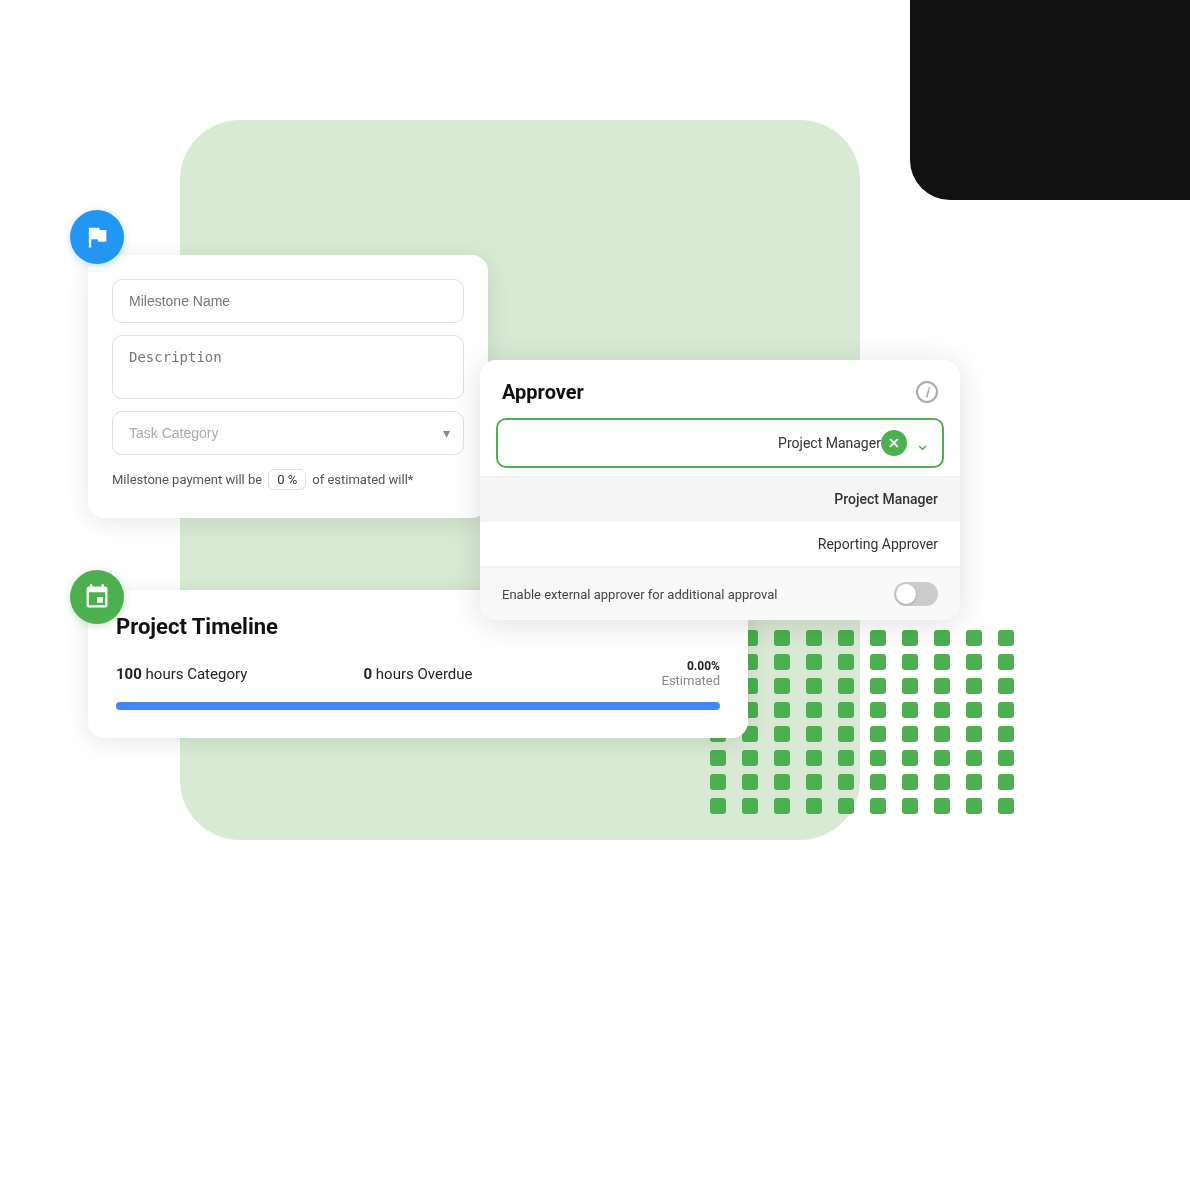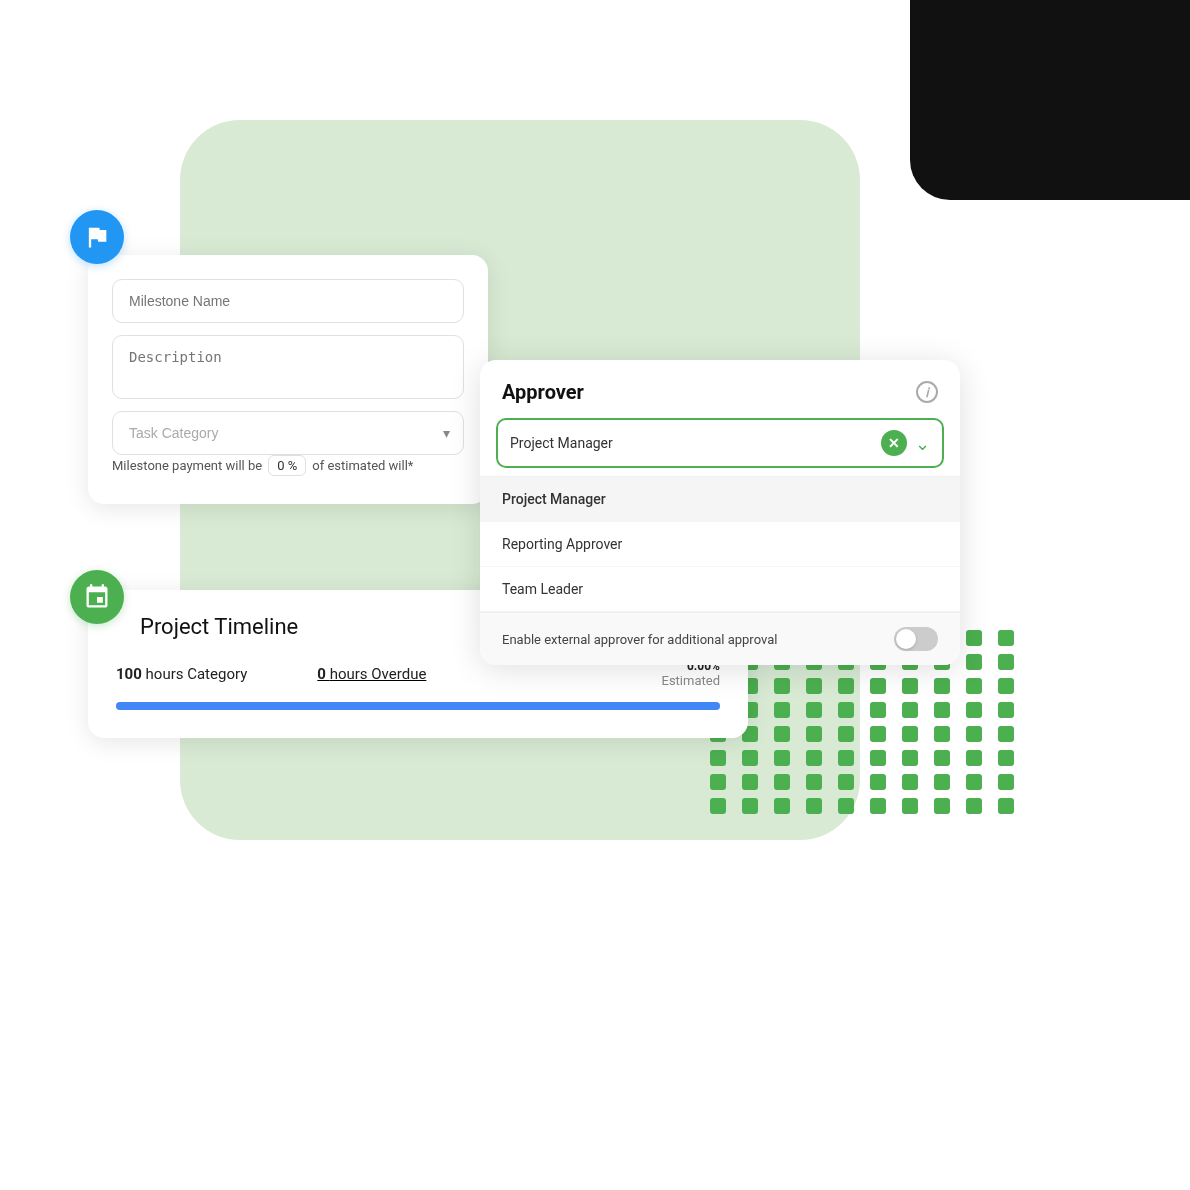--- a/index.html
+++ b/index.html
@@ -89,20 +89,21 @@
       resize: none;
     }
 
     .form-field.description {
       height: 64px;
       vertical-align: top;
     }
 
     .task-category-wrapper {
       position: relative;
+      margin-bottom: 14px;
     }
 
     .task-category-select {
       width: 100%;
       border: 1.5px solid #e0e0e0;
       border-radius: 10px;
       padding: 13px 16px;
       font-size: 14px;
       color: #aaa;
       background: #fff;
@@ -142,20 +143,21 @@
     .approver-card {
       position: absolute;
       top: 360px;
       left: 480px;
       width: 480px;
       background: #fff;
       border-radius: 16px;
       box-shadow: 0 4px 32px rgba(0,0,0,0.13);
       z-index: 20;
       overflow: hidden;
+      text-align: right;
     }
 
     .approver-header {
       display: flex;
       align-items: center;
       justify-content: space-between;
       padding: 20px 22px 14px 22px;
     }
 
     .approver-title {
@@ -306,23 +308,22 @@
 
     .timeline-header {
       display: flex;
       align-items: center;
       gap: 16px;
       margin-bottom: 20px;
     }
 
     .timeline-title {
       font-size: 22px;
-      font-weight: 400;
+      font-weight: 700;
       color: #111;
-      margin-left: 24px;
     }
 
     .timeline-stats {
       display: flex;
       align-items: center;
       gap: 0;
       margin-bottom: 14px;
     }
 
     .timeline-stat {
@@ -582,23 +583,20 @@
       <span class="approver-chevron">⌄</span>
     </div>
 
     <div class="approver-dropdown-list">
       <div class="approver-option">
         <span>Project Manager</span>
       </div>
       <div class="approver-option">
         <span>Reporting Approver</span>
       </div>
-      <div class="approver-option">
-        <span>Team Leader</span>
-      </div>
     </div>
 
     <div class="approver-external-row">
       <span class="approver-external-label">Enable external approver for additional approval</span>
       <div class="toggle">
         <div class="toggle-knob"></div>
       </div>
     </div>
   </div>
 
@@ -613,21 +611,21 @@
       <span class="timeline-title">Project Timeline</span>
     </div>
 
     <div class="timeline-stats">
       <div class="timeline-stat">
         <span class="timeline-stat-value">
           <strong>100</strong>
           <span>hours Category</span>
         </span>
       </div>
-      <div class="timeline-stat" style="text-align:left;text-decoration:underline;">
+      <div class="timeline-stat" style="text-align:center;">
         <span class="timeline-stat-value">
           <strong>0</strong>
           <span>hours Overdue</span>
         </span>
       </div>
       <div class="timeline-stat timeline-stat-right">
         <div class="timeline-stat-percent">0.00%</div>
         <div class="timeline-stat-sub">Estimated</div>
       </div>
     </div>

